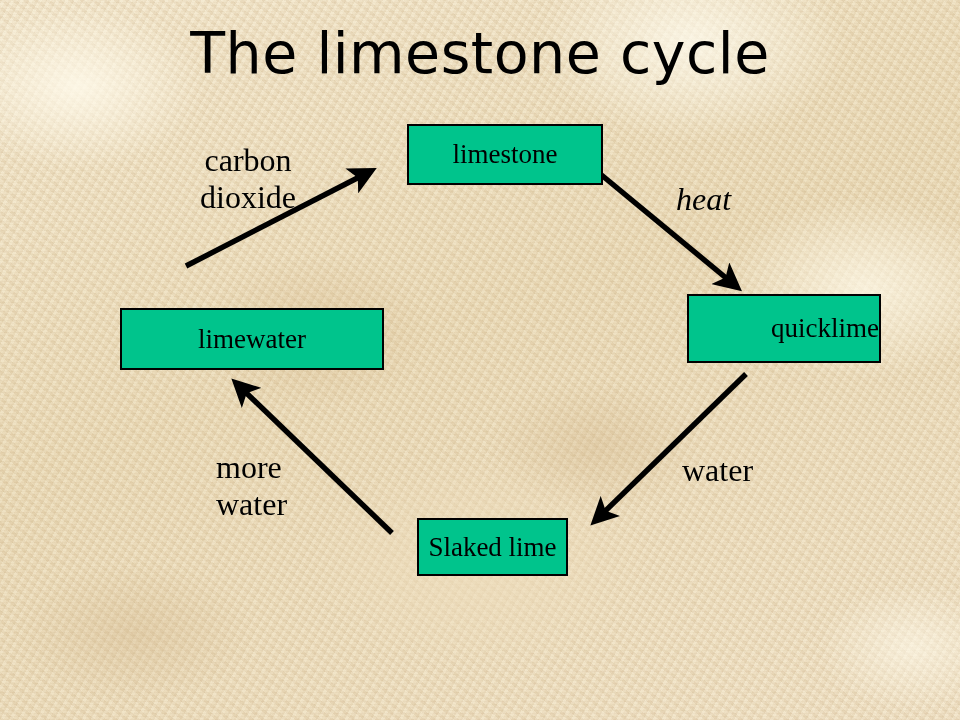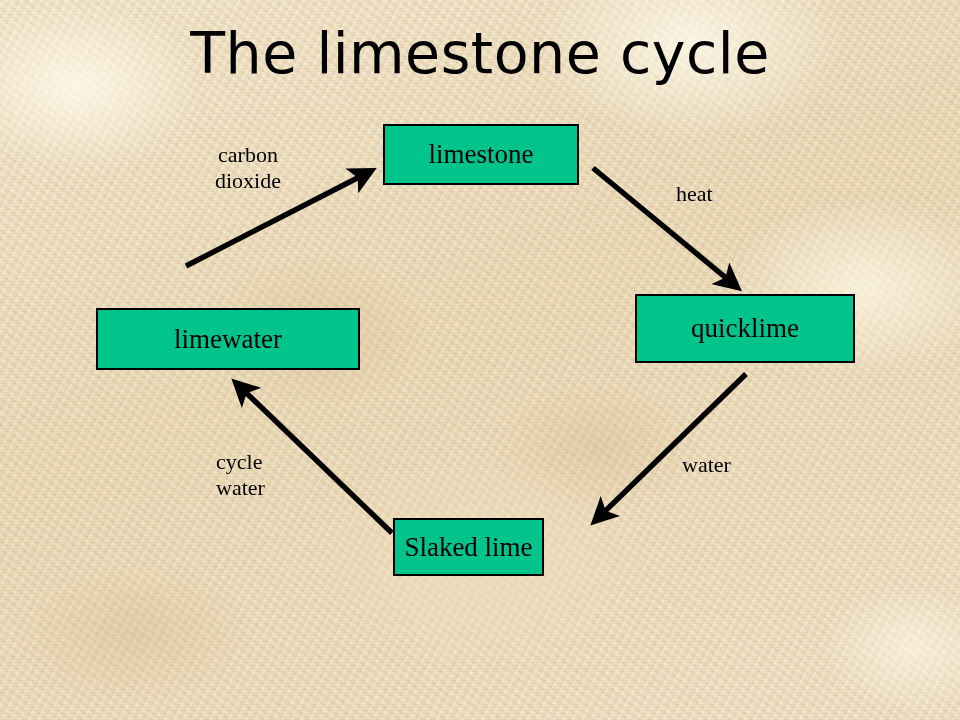--- a/index.html
+++ b/index.html
@@ -78,39 +78,40 @@
     box-sizing: border-box;
     background: #00c48c;
     border: 2px solid #000000;
     display: flex;
     align-items: center;
     justify-content: center;
     color: #000000;
     font-family: "Liberation Serif", serif;
     font-size: 27px;
     line-height: 1;
+    margin-left: 24px;
   }
 
   #node-limestone   { left: 383px; top: 124px; width: 196px; height: 61px; }
-  #node-quicklime   { left: 635px; top: 294px; width: 220px; height: 69px; }
+  #node-quicklime   { left: 663px; top: 294px; width: 194px; height: 69px; justify-content: flex-end; }
   #node-limewater   { left:  96px; top: 308px; width: 264px; height: 62px; }
   #node-slakedlime  { left: 393px; top: 518px; width: 151px; height: 58px; }
 
   
   .edge-label {
     position: absolute;
     color: #000000;
     font-family: "Liberation Serif", serif;
-    font-size: 22px;
+    font-size: 32px;
     line-height: 1.16;
     white-space: pre-line;
   }
 
   #label-carbon-dioxide { left: 168px; top: 142px; width: 160px; text-align: center; }
-  #label-heat           { left: 676px; top: 181px; text-align: left; }
+  #label-heat           { left: 676px; top: 181px; text-align: left; font-style: italic; }
   #label-water          { left: 682px; top: 452px; text-align: left; }
   #label-more-water     { left: 216px; top: 449px; text-align: left; }
 
   
   #arrow-layer {
     position: absolute;
     inset: 0;
     pointer-events: none;
   }
 </style>
@@ -155,16 +156,16 @@
     <span>Slaked lime</span>
   </div>
 
   <div id="label-carbon-dioxide" class="edge-label">carbon
 dioxide</div>
 
   <div id="label-heat" class="edge-label">heat</div>
 
   <div id="label-water" class="edge-label">water</div>
 
-  <div id="label-more-water" class="edge-label">cycle
+  <div id="label-more-water" class="edge-label">more
 water</div>
 
 </div>
 
 </body></html>

